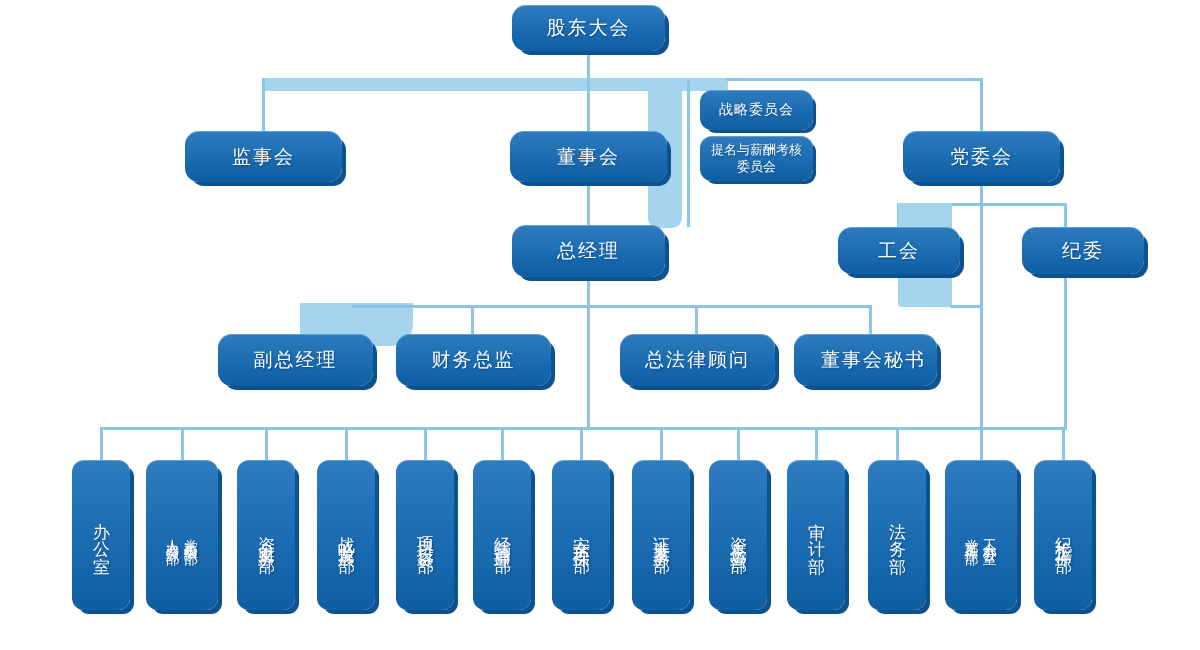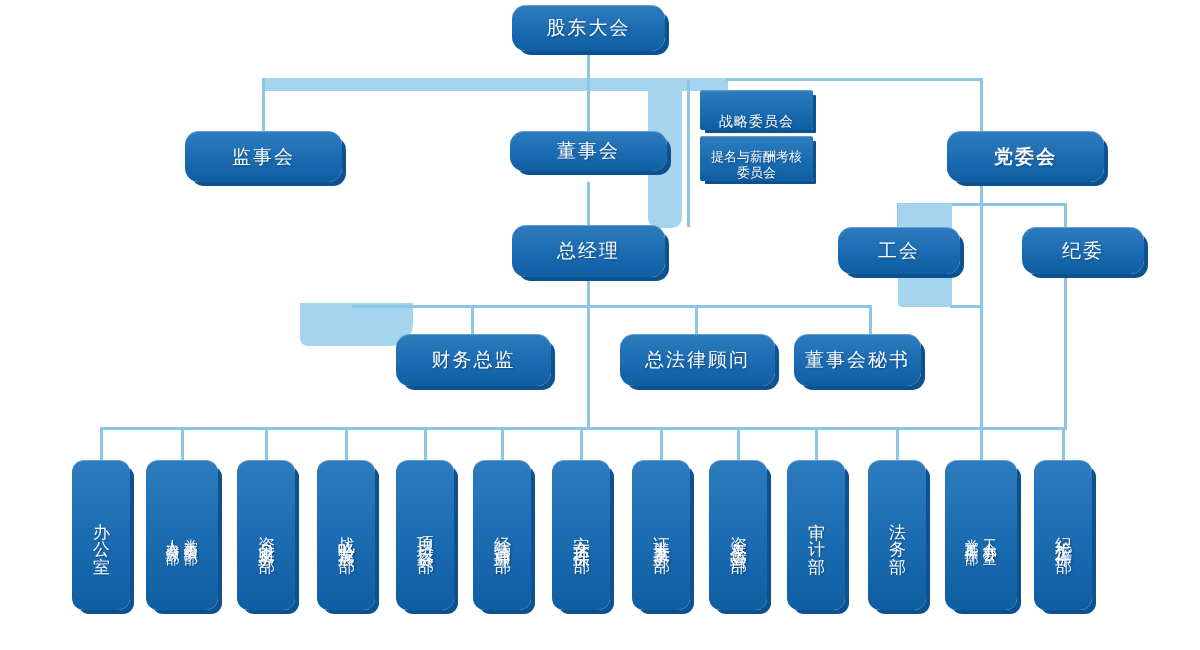--- a/index.html
+++ b/index.html
@@ -16,21 +16,21 @@
     background:linear-gradient(180deg,#2d7cbe 0%,#1b6bb1 55%,#0f5ea2 100%);
     border-radius:14px;
     box-shadow:5px 5px 0 -1px #0c5190, inset 0 1px 0 rgba(255,255,255,.28);
     color:#ffffff;z-index:3;
   }
   .lbl{
     white-space:pre-line;text-align:center;line-height:1.25;
     text-shadow:1px 1px 2px rgba(0,45,95,.5);letter-spacing:2px;
   }
   .big .lbl{font-size:19px;}
-  .cmte{border-radius:2px;box-shadow:4px 4px 0 -1px #0c5190, inset 0 1px 0 rgba(255,255,255,.25);align-items:flex-end;}
+  .cmte{border-radius:12px;box-shadow:4px 4px 0 -1px #0c5190, inset 0 1px 0 rgba(255,255,255,.25);}
   .cmte .lbl{font-size:14px;letter-spacing:1px;}
   .cmte2 .lbl{font-size:13px;letter-spacing:0;}
   
   .dept{border-radius:12px;}
   .dept .lbl{writing-mode:vertical-rl;text-orientation:upright;font-size:17px;line-height:1.3;}
   .v3 .lbl{letter-spacing:17px;}
   .v5 .lbl{letter-spacing:5px;}
   .v2col .lbl{font-size:14px;letter-spacing:3px;line-height:1.3;}
 </style>
 </head>
@@ -80,24 +80,24 @@
   <div class="ln" style="left:980px;top:427px;width:3px;height:33px;"></div>
   <div class="ln" style="left:1062px;top:427px;width:3px;height:33px;"></div>
 
   <div class="node big" style="left:512px;top:5px;width:153px;height:46px;">
     <span class="lbl">股东大会</span>
   </div>
 
   <div class="node big" style="left:185px;top:131px;width:157px;height:51px;">
     <span class="lbl">监事会</span>
   </div>
-  <div class="node big" style="left:510px;top:131px;width:157px;height:40px;">
+  <div class="node big" style="left:510px;top:131px;width:157px;height:51px;">
     <span class="lbl">董事会</span>
   </div>
-  <div class="node big" style="left:947px;top:131px;width:157px;height:51px;font-weight:bold;">
+  <div class="node big" style="left:903px;top:131px;width:157px;height:51px;">
     <span class="lbl">党委会</span>
   </div>
 
   <div class="node cmte" style="left:700px;top:90px;width:113px;height:40px;">
     <span class="lbl">战略委员会</span>
   </div>
   <div class="node cmte cmte2" style="left:700px;top:136px;width:113px;height:45px;">
     <span class="lbl">提名与薪酬考核
 委员会</span>
   </div>
@@ -105,27 +105,30 @@
   <div class="node big" style="left:512px;top:225px;width:153px;height:52px;">
     <span class="lbl">总经理</span>
   </div>
   <div class="node big" style="left:838px;top:227px;width:122px;height:47px;">
     <span class="lbl">工会</span>
   </div>
   <div class="node big" style="left:1008px;top:227px;width:122px;height:47px;margin-left:14px;">
     <span class="lbl">纪委</span>
   </div>
 
+  <div class="node big" style="left:218px;top:334px;width:155px;height:52px;">
+    <span class="lbl">副总经理</span>
+  </div>
   <div class="node big" style="left:396px;top:334px;width:155px;height:52px;">
     <span class="lbl">财务总监</span>
   </div>
   <div class="node big" style="left:620px;top:334px;width:155px;height:52px;">
     <span class="lbl">总法律顾问</span>
   </div>
-  <div class="node big" style="left:794px;top:334px;width:127px;height:52px;">
+  <div class="node big" style="left:794px;top:334px;width:127px;height:52px;padding-left:16px;">
     <span class="lbl">董事会秘书</span>
   </div>
 
   <div class="node dept v3" style="left:72px;top:460px;width:58px;height:150px;">
     <span class="lbl">办公室</span>
   </div>
   <div class="node dept v2col" style="left:146px;top:460px;width:72px;height:150px;">
     <span class="lbl">党委组织部
 人力资源部</span>
   </div>

